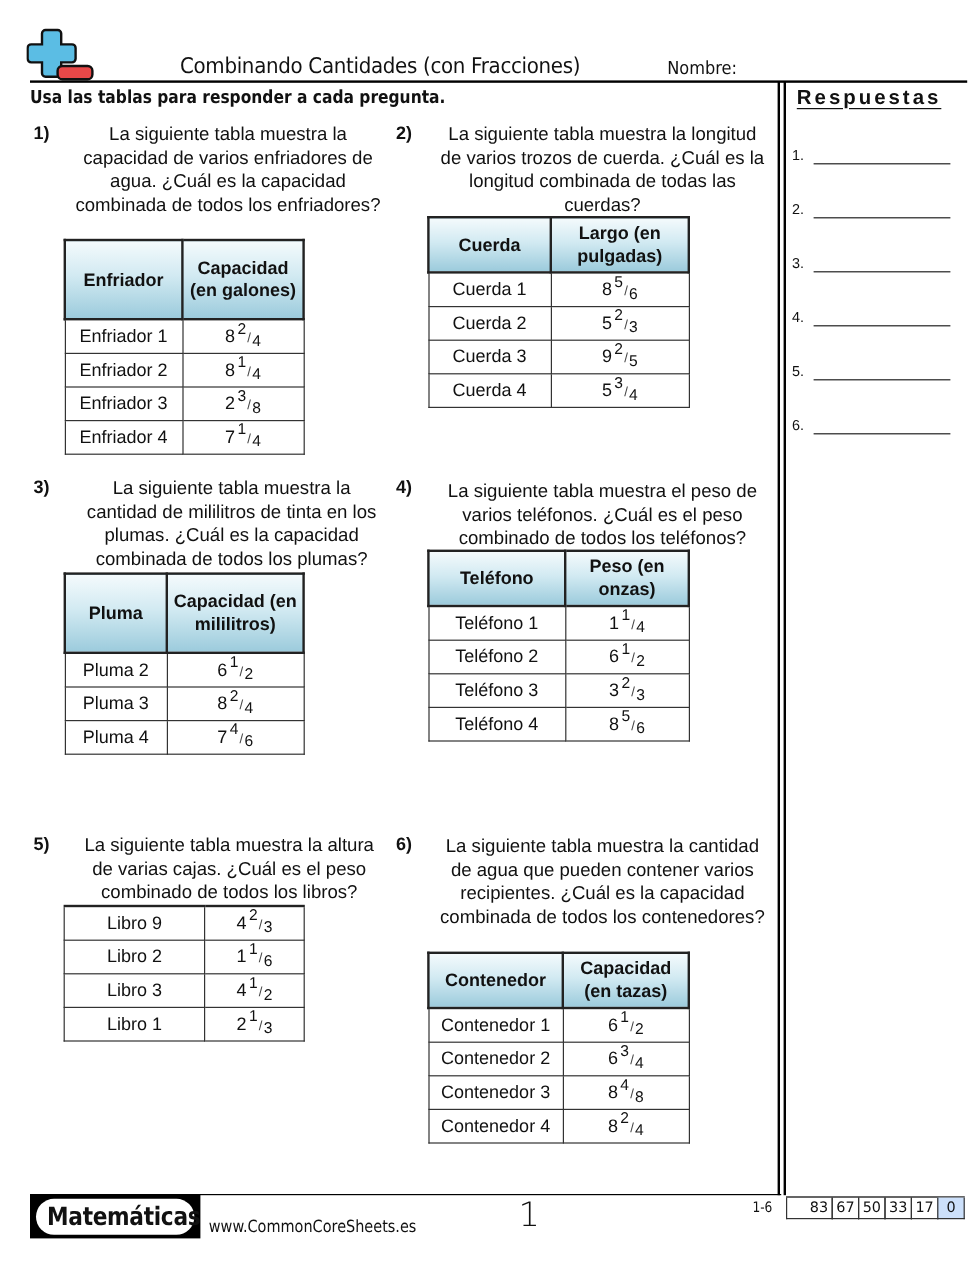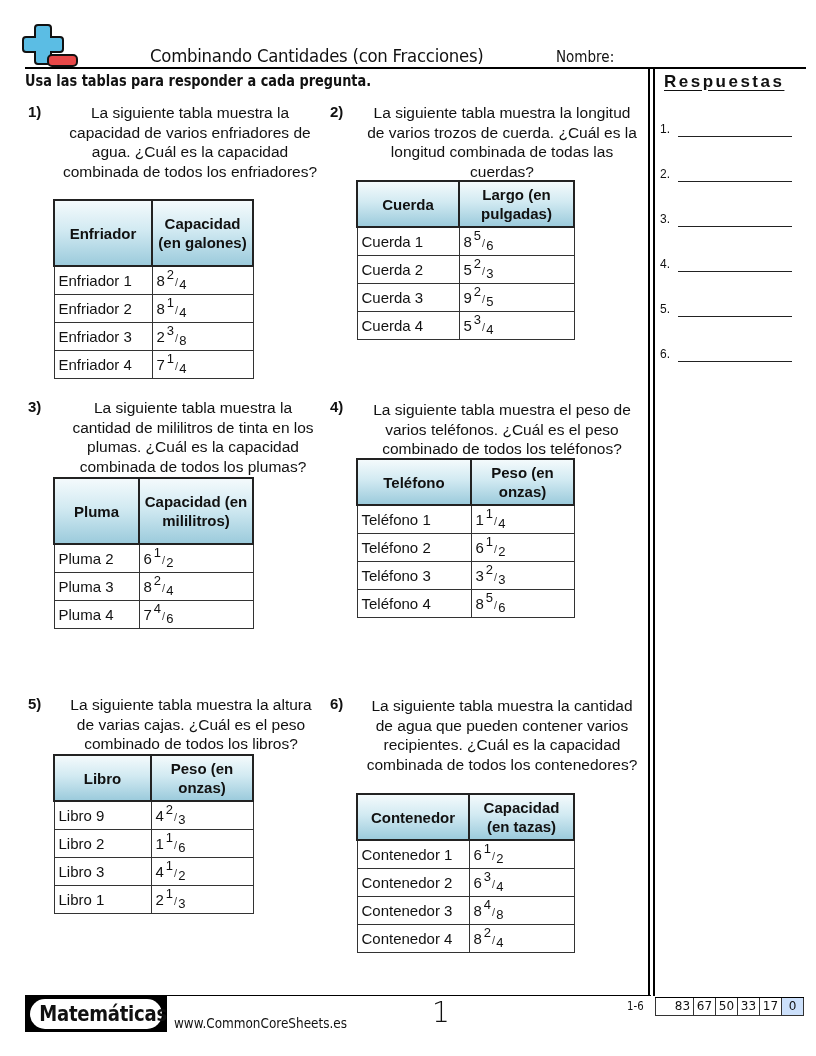--- a/index.html
+++ b/index.html
@@ -22,21 +22,21 @@
   .answer-line .num { position:absolute; left:0; top:0; font-size:12px; }
   .answer-line .blank { position:absolute; left:18px; right:0; top:14px; border-bottom:1.5px solid #222; }
 
   
   .qnum { font-size:15px; font-weight:bold; }
   .qtext { font-size:15.5px; text-align:center; line-height:19.5px; font-family:Liberation Sans, sans-serif; }
 
   table.dt { position:absolute; border-collapse:collapse; font-size:15px; }
   table.dt th { border:2px solid #222; font-weight:bold; text-align:center; line-height:19px;
                 background:linear-gradient(to bottom, #f4fafc 0%, #d2eaf2 45%, #9ccbdc 100%); padding:2px 4px; }
-  table.dt td { border:1px solid #333; height:27px; padding:0 4px;margin-top:16px; }
+  table.dt td { border:1px solid #333; text-align:center; height:27px; padding:0 4px;margin-top:16px; }
   table.dt tr.first td { border-top:2px solid #222; }
   .frac .w { font-size:15px; }
   .frac .n { font-size:13px; position:relative; top:-7px; margin-left:2px; }
   .frac .s { font-size:11px; color:#444; margin:0 1px; }
   .frac .d { font-size:13px; position:relative; top:3px; }
 
   
   .footer-rule { left:25px; top:995px; width:626px; height:1px; background:#000; }
   .brand-box { left:25px; top:995px; width:142px; height:37px; background:#000; }
   .brand-pill { left:30px; top:999px; width:132px; height:30px; background:#fff; border-radius:16px; }
@@ -190,24 +190,20 @@
         <td>Teléfono 4</td>
         <td><span class="frac"><span class="w">8</span><span class="n">5</span><span class="s">/</span><span class="d">6</span></span></td>
       </tr>
 </tbody>
   </table>
 
 <div class="abs qnum" style="left:28px;top:695px">5)</div>
 <div class="abs qtext" style="left:62px;top:695px;width:258px">La siguiente tabla muestra la altura de varias cajas. ¿Cuál es el peso combinado de todos los libros?</div>
 <table class="dt" style="left:53px;top:754px;width:201px">
   <tbody>
-      <tr style="height:46px">
-        <th style="width:87px">Libro</th>
-        <th>Peso (en onzas)</th>
-      </tr>
   <tr class="first">
         <td>Libro 9</td>
         <td><span class="frac"><span class="w">4</span><span class="n">2</span><span class="s">/</span><span class="d">3</span></span></td>
       </tr>
   <tr>
         <td>Libro 2</td>
         <td><span class="frac"><span class="w">1</span><span class="n">1</span><span class="s">/</span><span class="d">6</span></span></td>
       </tr>
   <tr>
         <td>Libro 3</td>

